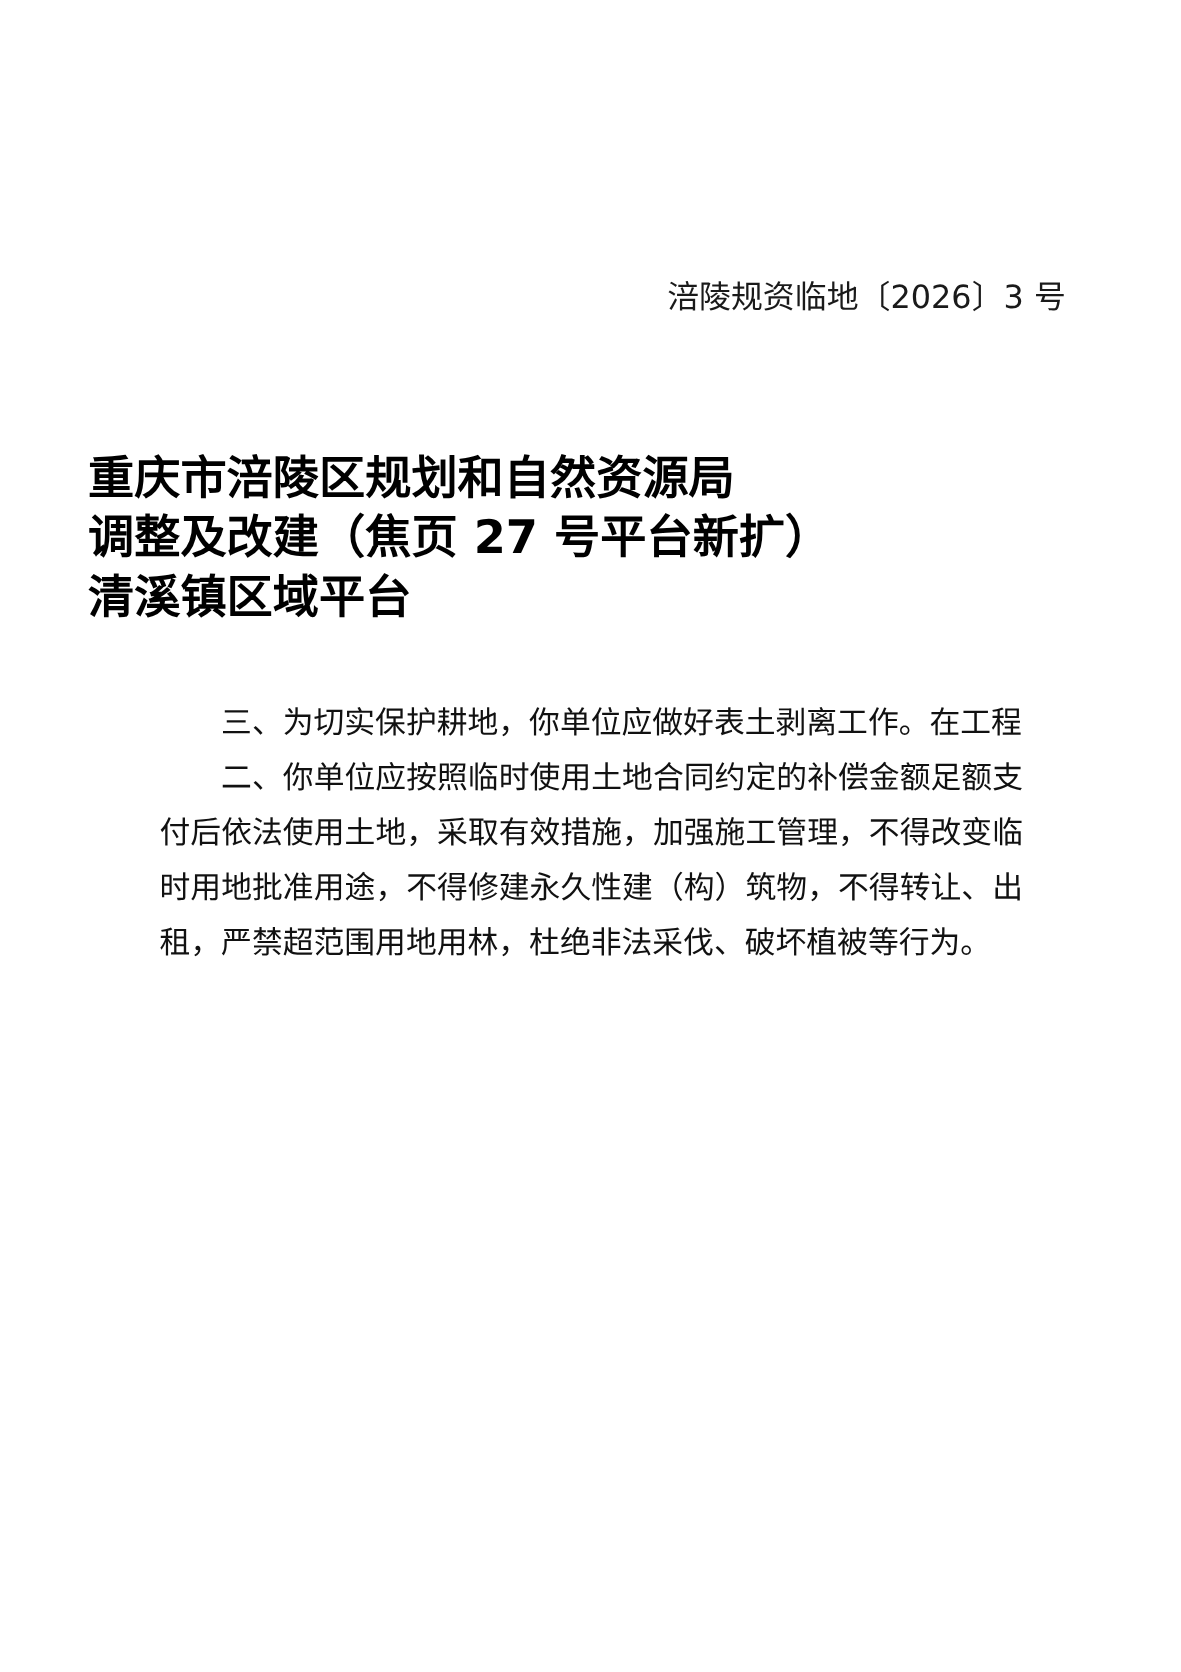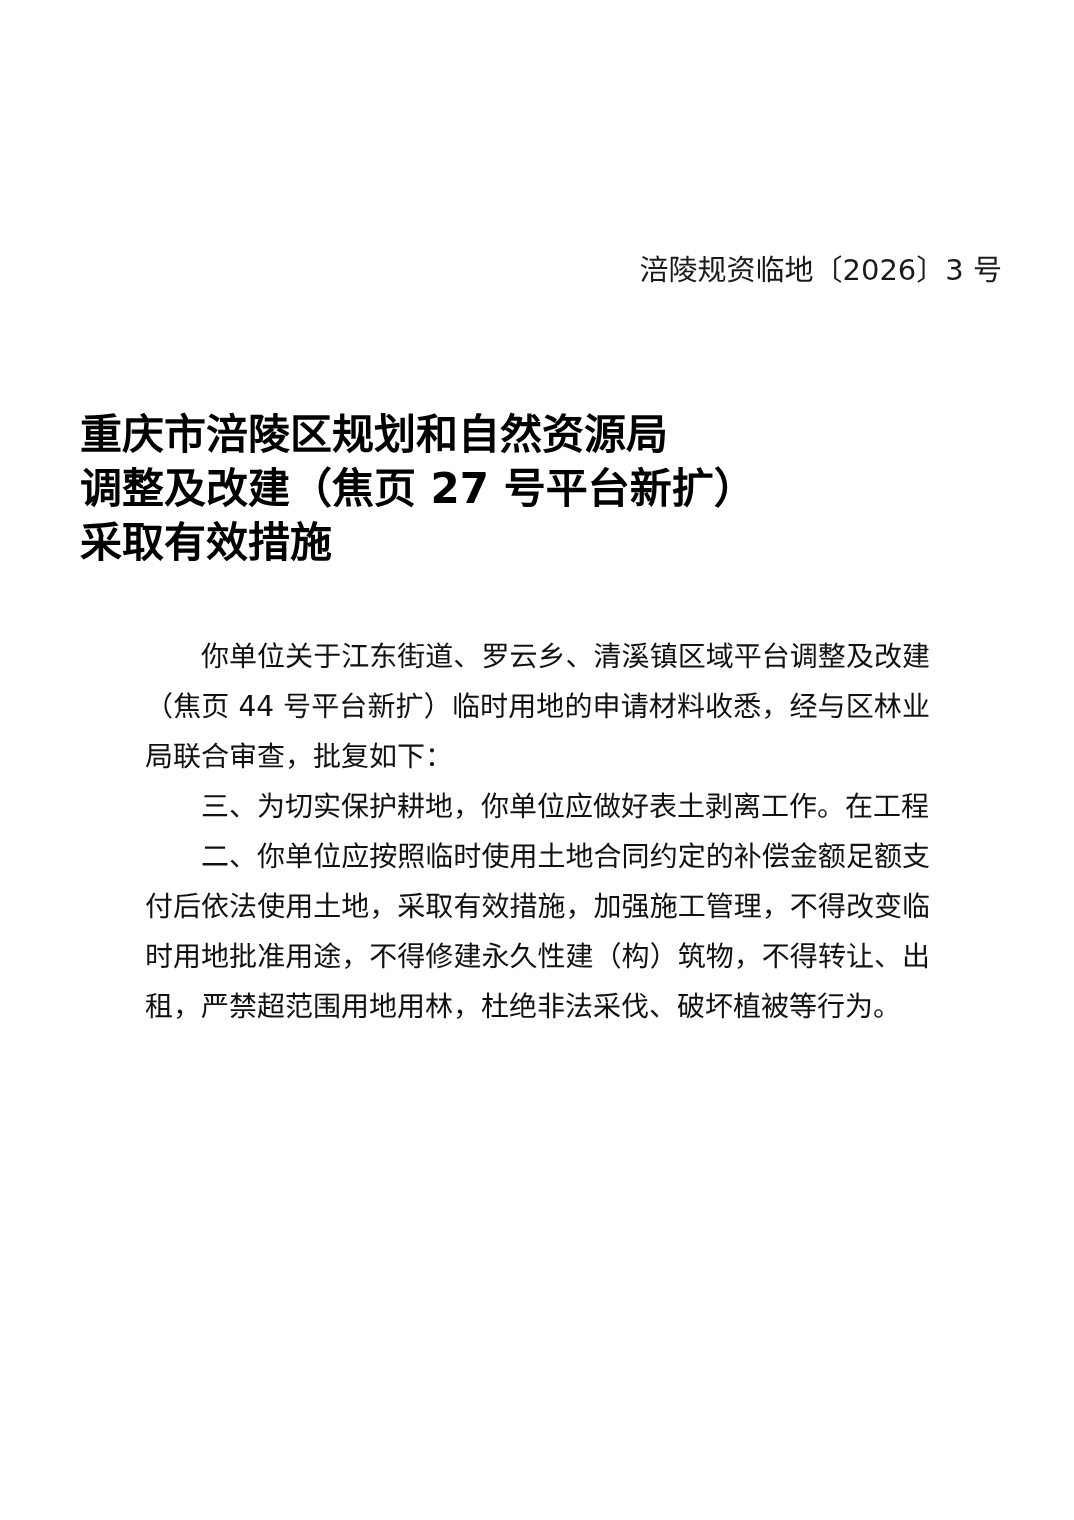--- a/index.html
+++ b/index.html
@@ -12,21 +12,21 @@
     width: 1074px;
     height: 1520px;
     margin: 0 auto;
     background: #ffffff;
     overflow: hidden;
     color: #000000;
     font-family: "DejaVu Sans", sans-serif;
   }
   .doc-number {
     margin-top: 248px;
-    padding-right: 72px;
+    padding-right: 105px;
     text-align: right;
     font-size: 29px;
     line-height: 44px;
     color: #1a1a1a;
     font-family: "DejaVu Sans", sans-serif;
   }
   .title {
     margin: 116px 80px 0 80px;
     text-align: left;
     font-size: 42px;
@@ -58,22 +58,21 @@
 </head>
 <body>
 
 <div class="page">
 
   <div class="doc-number">涪陵规资临地〔2026〕3 号</div>
 
   <div class="title">
     <div class="title-line">重庆市涪陵区规划和自然资源局</div>
     <div class="title-line">调整及改建（焦页 27 号平台新扩）</div>
-    <div class="title-line">采取有效措施</div>
+    <div class="title-line">清溪镇区域平台</div>
   </div>
 
   <div class="body-text">
-    <p class="para">你单位关于江东街道、罗云乡、清溪镇区域平台调整及改建（焦页 44 号平台新扩）临时用地的申请材料收悉，经与区林业局联合审查，批复如下：</p>
     <p class="para">三、为切实保护耕地，你单位应做好表土剥离工作。在工程</p>
     <p class="para">二、你单位应按照临时使用土地合同约定的补偿金额足额支付后依法使用土地，采取有效措施，加强施工管理，不得改变临时用地批准用途，不得修建永久性建（构）筑物，不得转让、出租，严禁超范围用地用林，杜绝非法采伐、破坏植被等行为。</p>
   </div>
 
 </div>
 
 </body></html>

